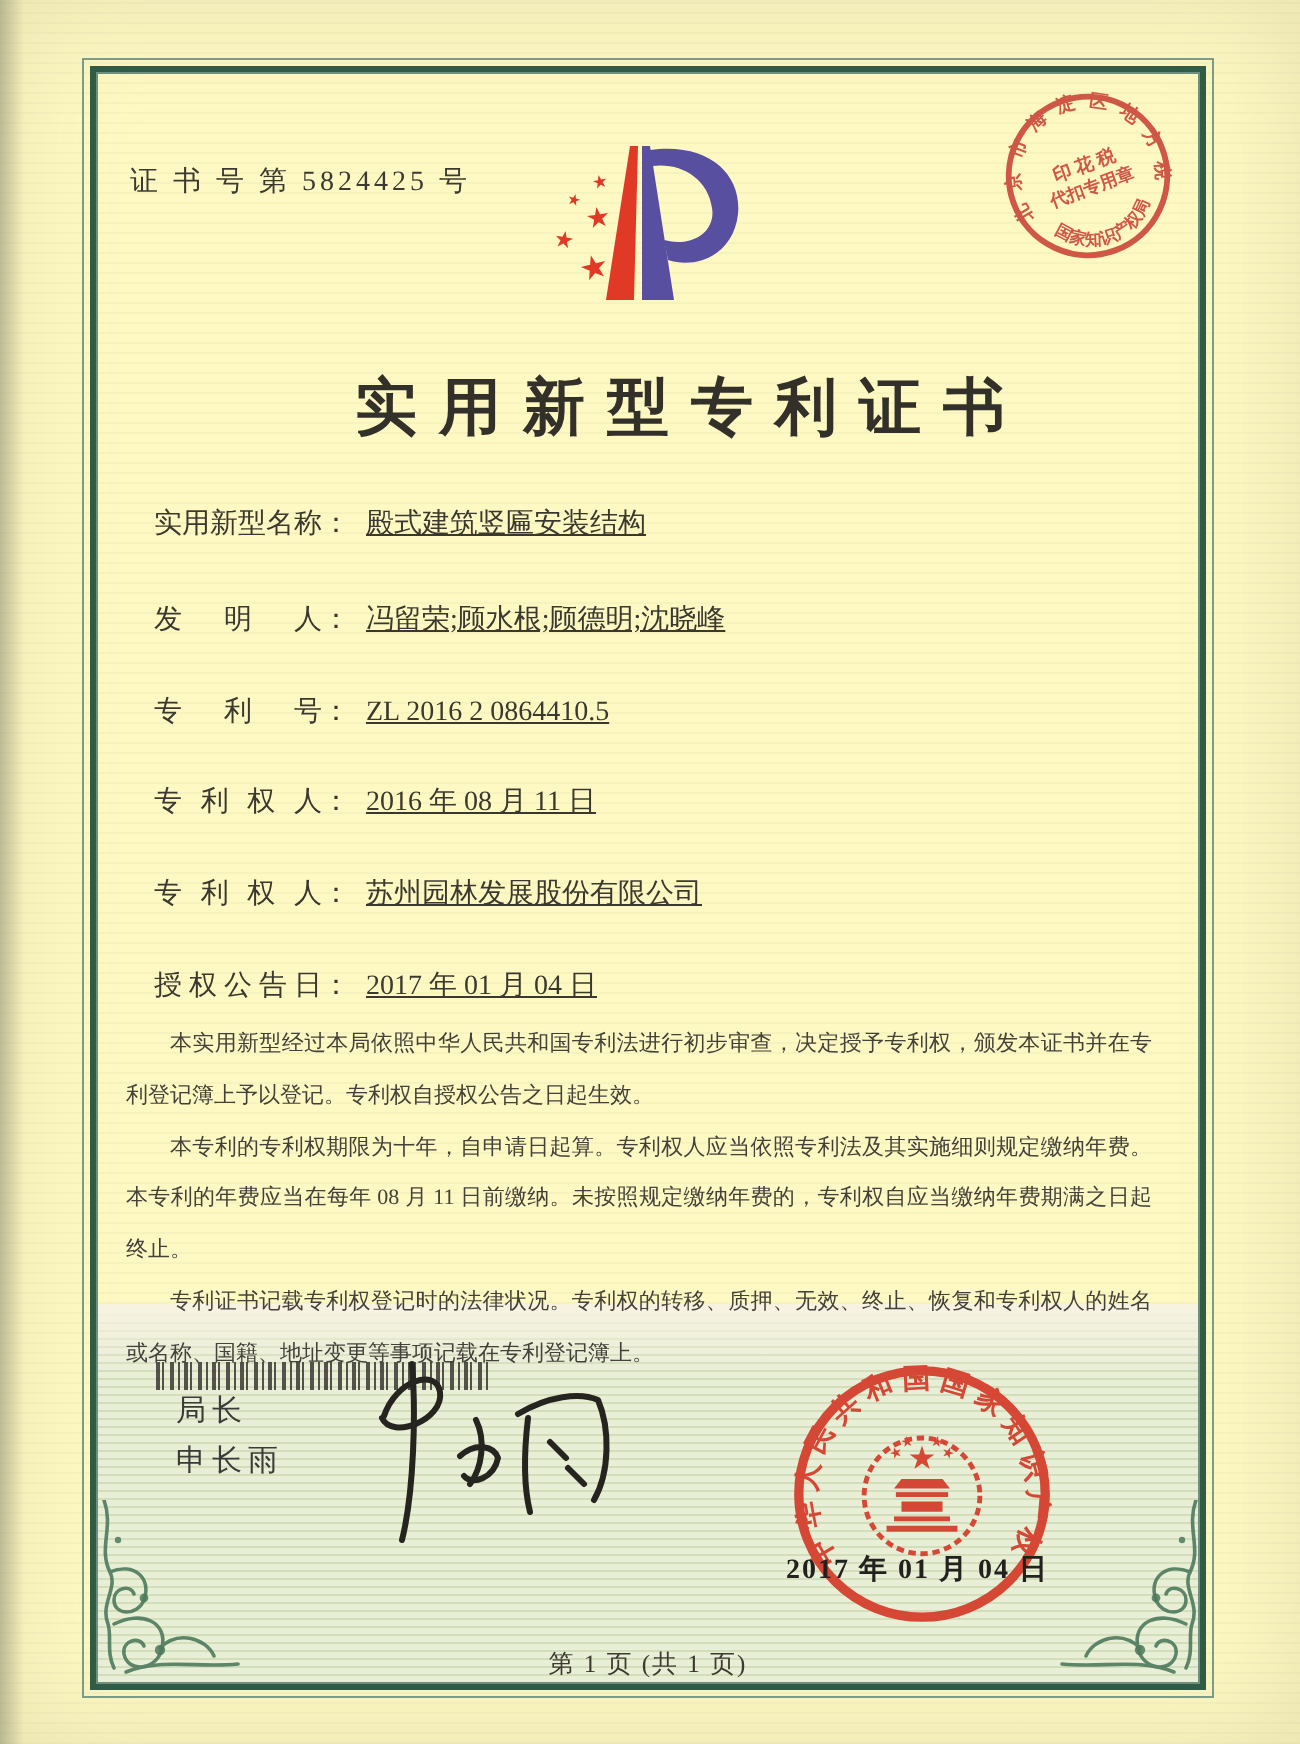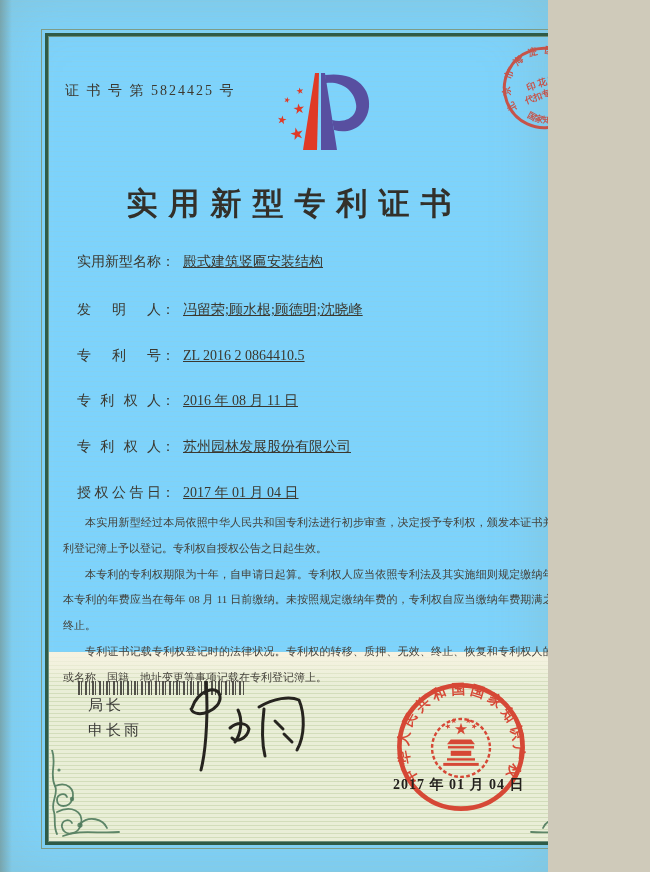--- a/index.html
+++ b/index.html
@@ -1,18 +1,18 @@
 <!DOCTYPE html>
 <html><head>
 <meta charset="utf-8">
 <style>
   html,body{margin:0;padding:0;background:#cfcaba;}
   .page{
-    position:relative;width:548px;height:872px;overflow:hidden;
-    background:#7dd3fc;
+    position:relative;width:650px;height:872px;overflow:hidden;
+    background:#fef9c3;
     font-family:"Liberation Serif","DejaVu Serif",serif;
     color:#39362e;
     box-shadow:inset 0 0 60px rgba(150,140,100,.22);
   }
   .page::before{content:"";position:absolute;inset:0;pointer-events:none;
     background:repeating-linear-gradient(0deg, rgba(185,190,155,.10) 0 1px, transparent 1px 5px);}
   .scan-edge{position:absolute;left:0;top:0;width:12px;height:100%;
     background:linear-gradient(90deg, rgba(105,112,92,.40), rgba(105,112,92,0));}
   
   .frame-outer{position:absolute;left:41px;top:29px;width:566px;height:820px;
@@ -187,14 +187,15 @@
       <use href="#star" transform="translate(89,53) scale(3.2) rotate(20)"></use>
       <path d="M60,72 L90,72 L86,67 L64,67 Z"></path>
       <rect x="61" y="74" width="28" height="2.6"></rect>
       <rect x="64" y="79" width="22" height="5.5"></rect>
       <rect x="60" y="87" width="30" height="2.6"></rect>
       <rect x="56" y="92" width="38" height="3.2"></rect>
     </g>
   </svg>
   <div class="seal-date">2017 年 01 月 04 日</div>
 
+  <div class="page-footer">第 1 页 (共 1 页)</div>
 
 </div>
 
 </body></html>

